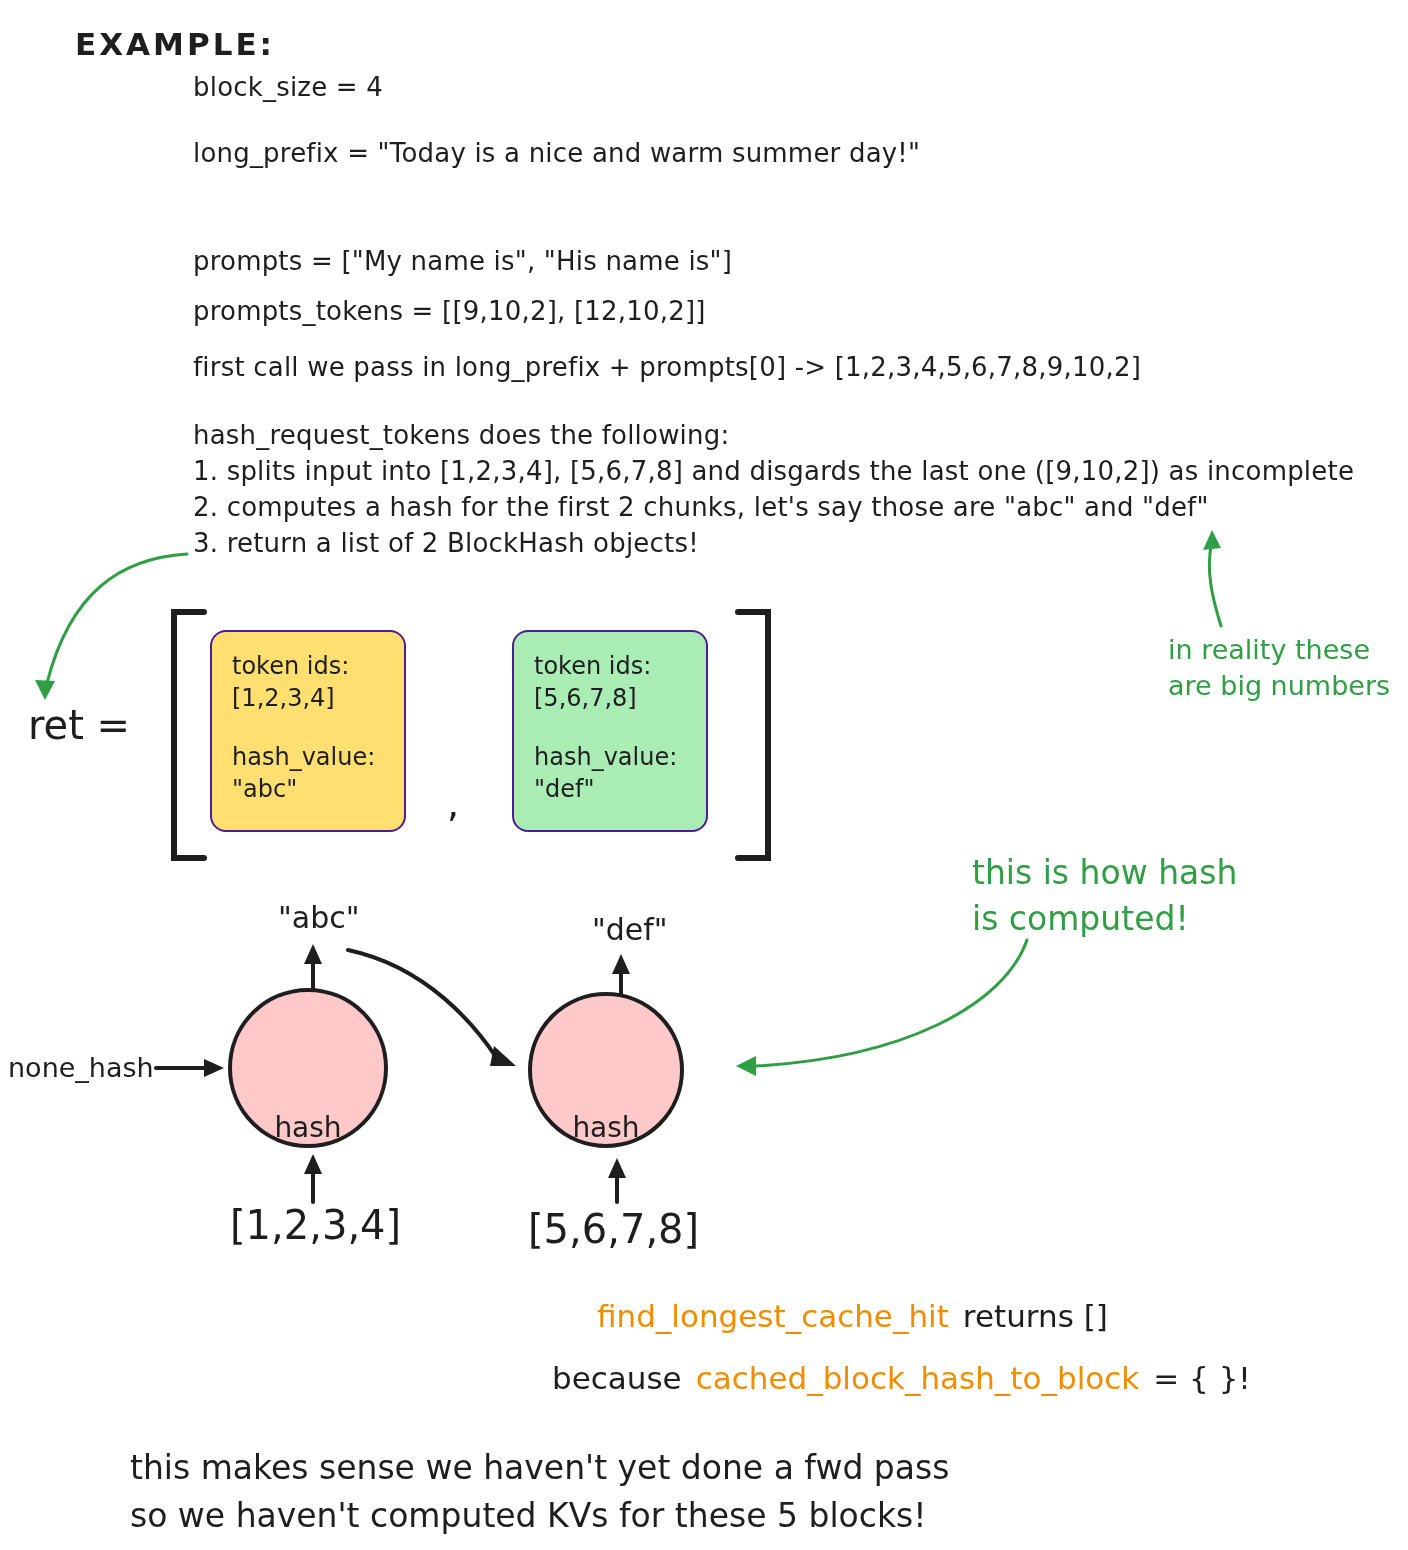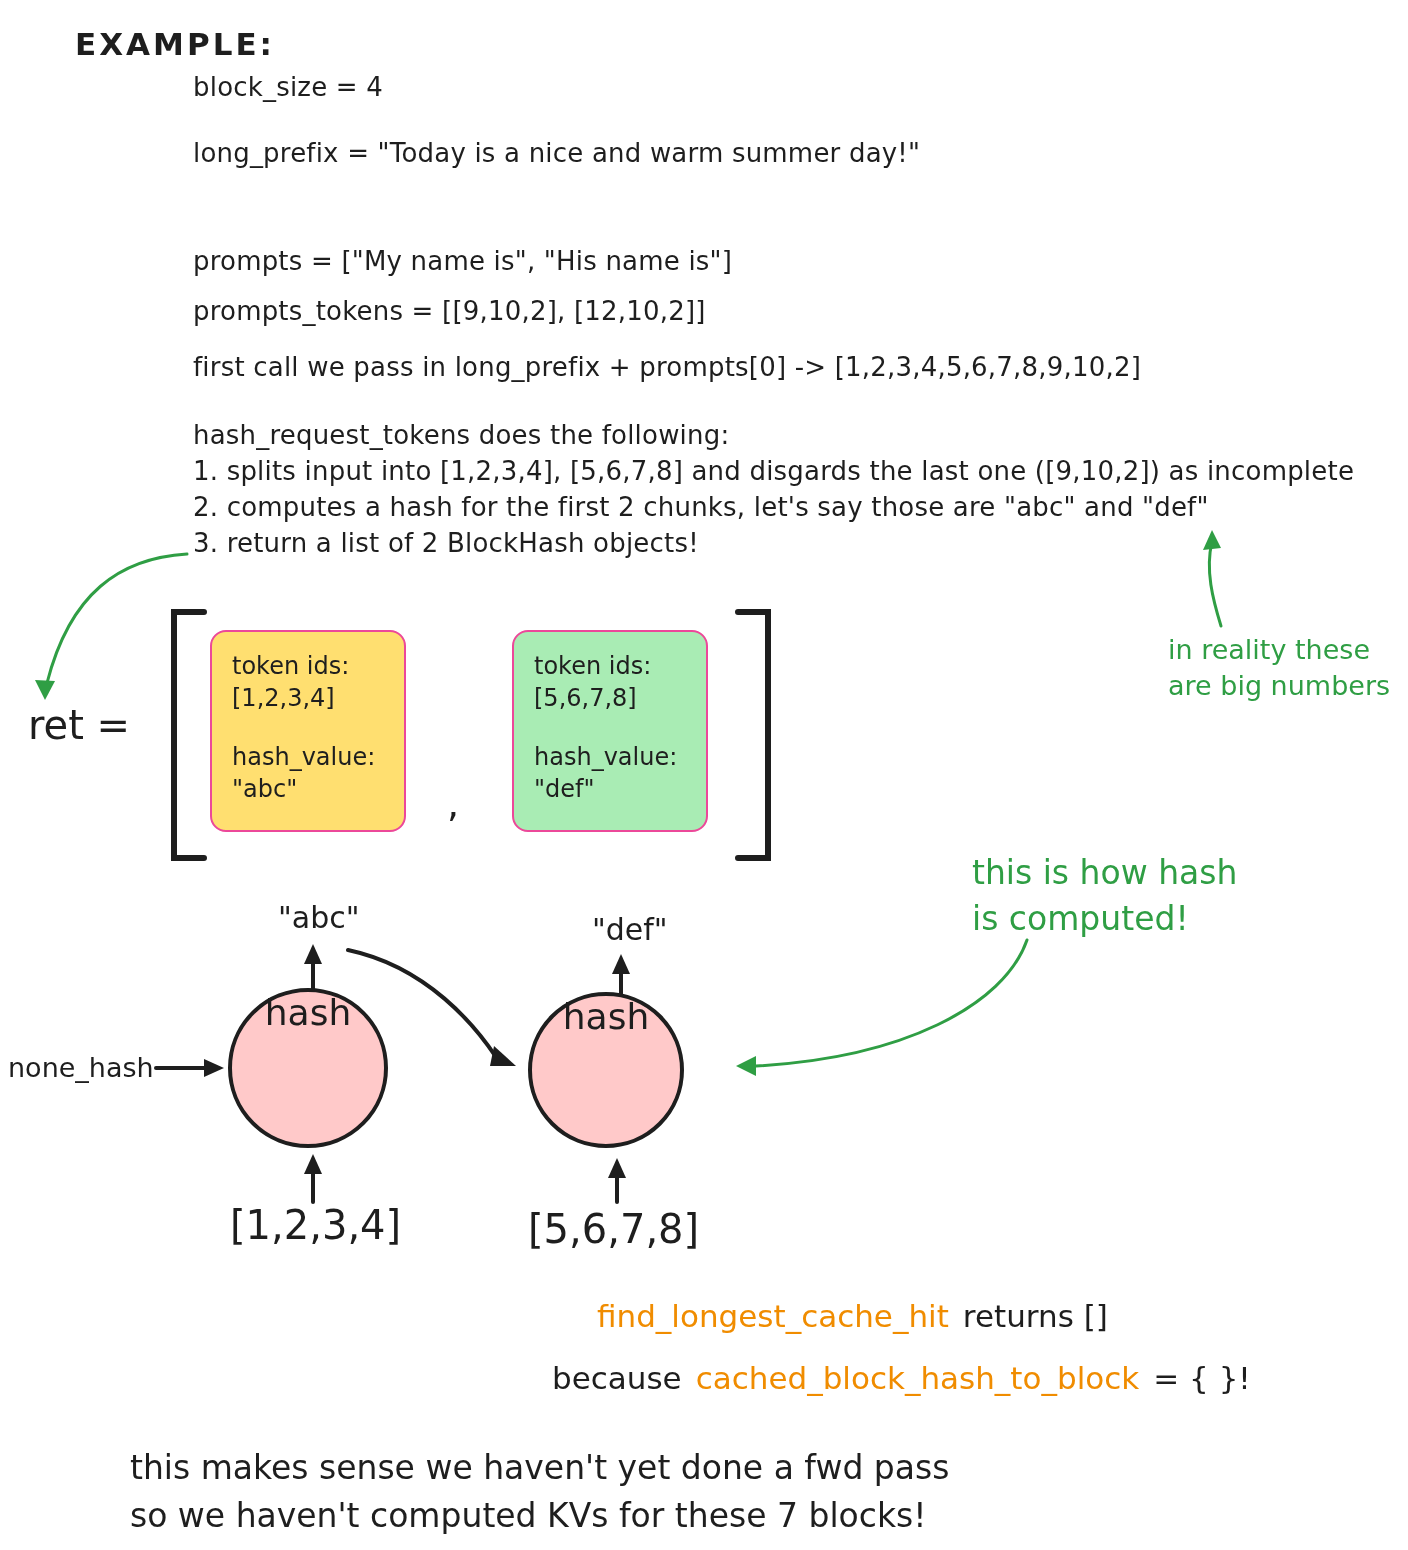--- a/index.html
+++ b/index.html
@@ -14,37 +14,37 @@
   }
   .abs{position:absolute;white-space:nowrap;}
   .line{font-size:26px;letter-spacing:0.2px;}
   .green{color:#2f9e44;}
   .orange{color:#f08c00;}
   .heading{font-size:31px;font-weight:600;letter-spacing:3px;margin-top:12px;}
   .card{
     position:absolute;
     width:196px;height:202px;
     border-radius:16px;
-    border:2px solid #ec4899;
+    border:2px solid #4c1d95;
     box-sizing:border-box;
     padding:18px 20px;
     font-size:24px;
     line-height:1.35;
   }
   .card .gap{height:26px;}
   .card-yellow{background:#ffdf70;}
   .card-green{background:#a9ecb4;}
   .circle{
     position:absolute;
     border-radius:50%;
     background:#ffc9c9;
     border:4px solid #1e1e1e;
     box-sizing:border-box;
-    display:flex;align-items:flex-start;justify-content:center;
-    font-size:36px;
+    display:flex;align-items:flex-end;justify-content:center;
+    font-size:28px;
   }
   .big-label{font-size:40px;}
   .result-line{font-size:31px;}
   .result-line .sep{margin-left:14px;}
   .footer-line{font-size:33px;}
   svg{position:absolute;overflow:visible;}
 </style>
 </head>
 <body>
 
@@ -158,15 +158,15 @@
   <div class="abs big-label" style="left:528px;top:1206px;">[5,6,7,8]</div>
 
   <div class="abs result-line" style="left:597px;top:1298px;">
     <span class="orange">find_longest_cache_hit</span><span class="sep">returns []</span>
   </div>
   <div class="abs footer-line" style="left:130px;top:1448px;">this makes sense we haven't yet done a fwd pass</div>
 
   <div class="abs result-line" style="left:552px;top:1360px;">
     <span>because</span><span class="sep orange">cached_block_hash_to_block</span><span class="sep">= { }!</span>
   </div>
-  <div class="abs footer-line" style="left:130px;top:1496px;">so we haven't computed KVs for these 7 blocks!</div>
+  <div class="abs footer-line" style="left:130px;top:1496px;">so we haven't computed KVs for these 5 blocks!</div>
 
 </div>
 
 </body></html>

